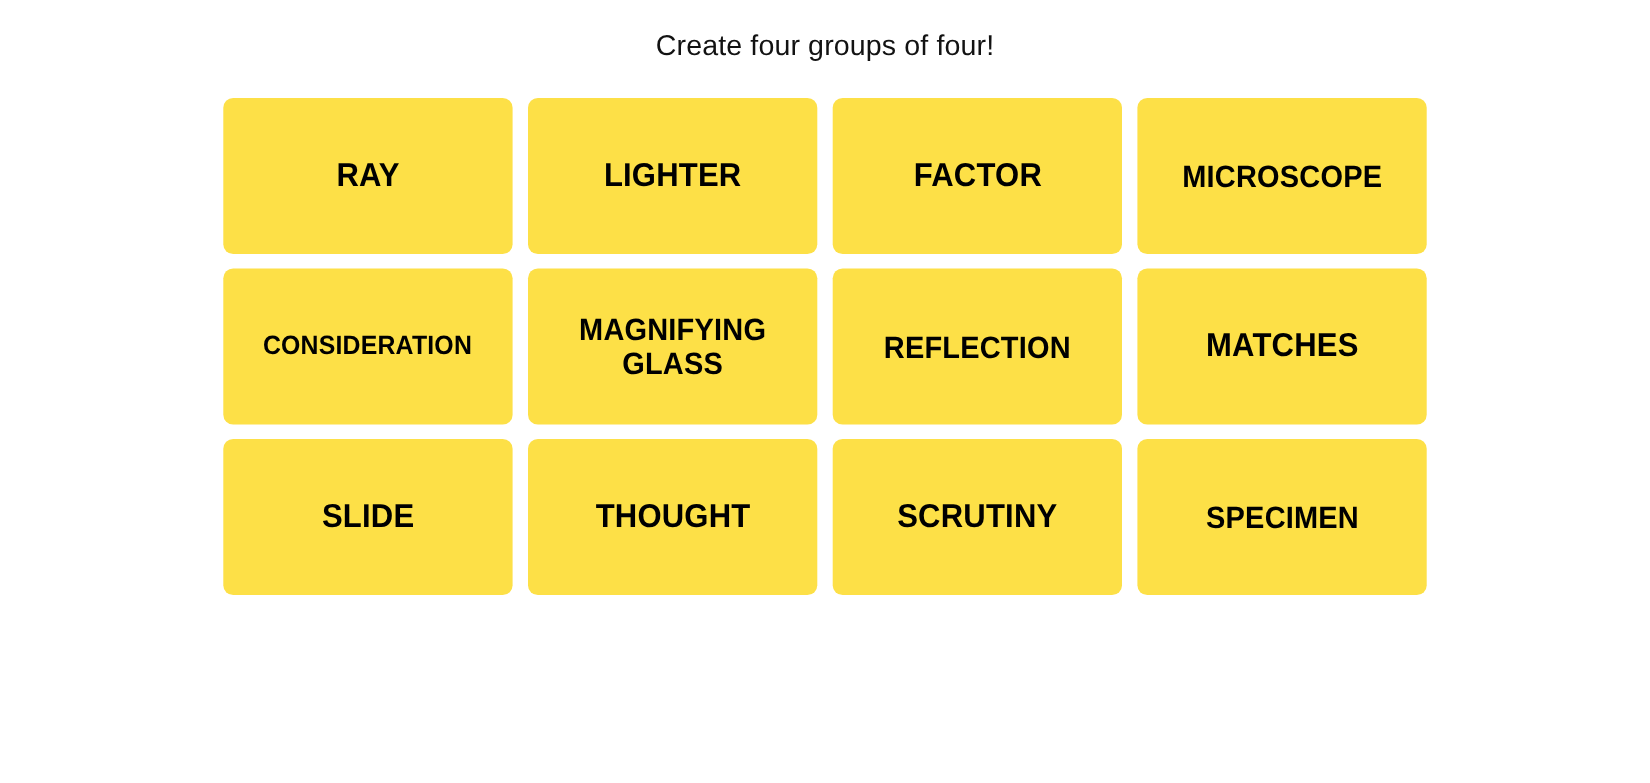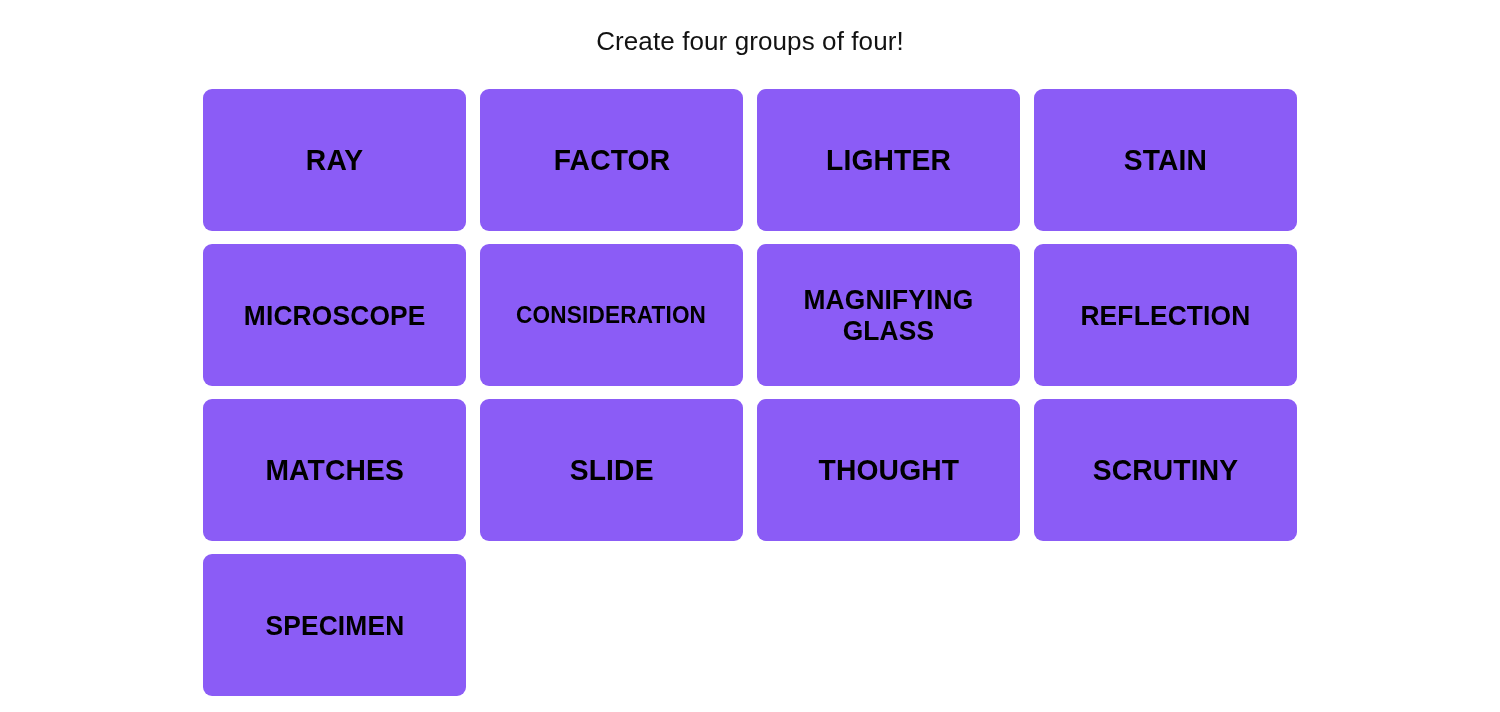--- a/index.html
+++ b/index.html
@@ -42,21 +42,21 @@
     margin-top: 32px;
     width: 1094px;
     display: grid;
     grid-template-columns: repeat(4, 1fr);
     grid-template-rows: repeat(4, 142px);
     column-gap: 14px;
     row-gap: 13px;
   }
 
   .tile {
-    background: #8b5cf6;
+    background: #fde047;
     border-radius: 9px;
     border: none;
     display: flex;
     align-items: center;
     justify-content: center;
     padding: 4px 8px;
     cursor: pointer;
     user-select: none;
     overflow: hidden;
   }
@@ -85,27 +85,24 @@
 
 <div class="page">
 
   <h1 class="board-title">Create four groups of four!</h1>
 
   <div class="grid">
       <div class="tile">
         <span class="tile-label size-lg">RAY</span>
       </div>
       <div class="tile">
-        <span class="tile-label size-lg">FACTOR</span>
-      </div>
-      <div class="tile">
         <span class="tile-label size-lg">LIGHTER</span>
       </div>
       <div class="tile">
-        <span class="tile-label size-lg">STAIN</span>
+        <span class="tile-label size-lg">FACTOR</span>
       </div>
       <div class="tile">
         <span class="tile-label size-md">MICROSCOPE</span>
       </div>
       <div class="tile">
         <span class="tile-label size-sm">CONSIDERATION</span>
       </div>
       <div class="tile">
         <span class="tile-label size-wrap">MAGNIFYING
 GLASS</span>

